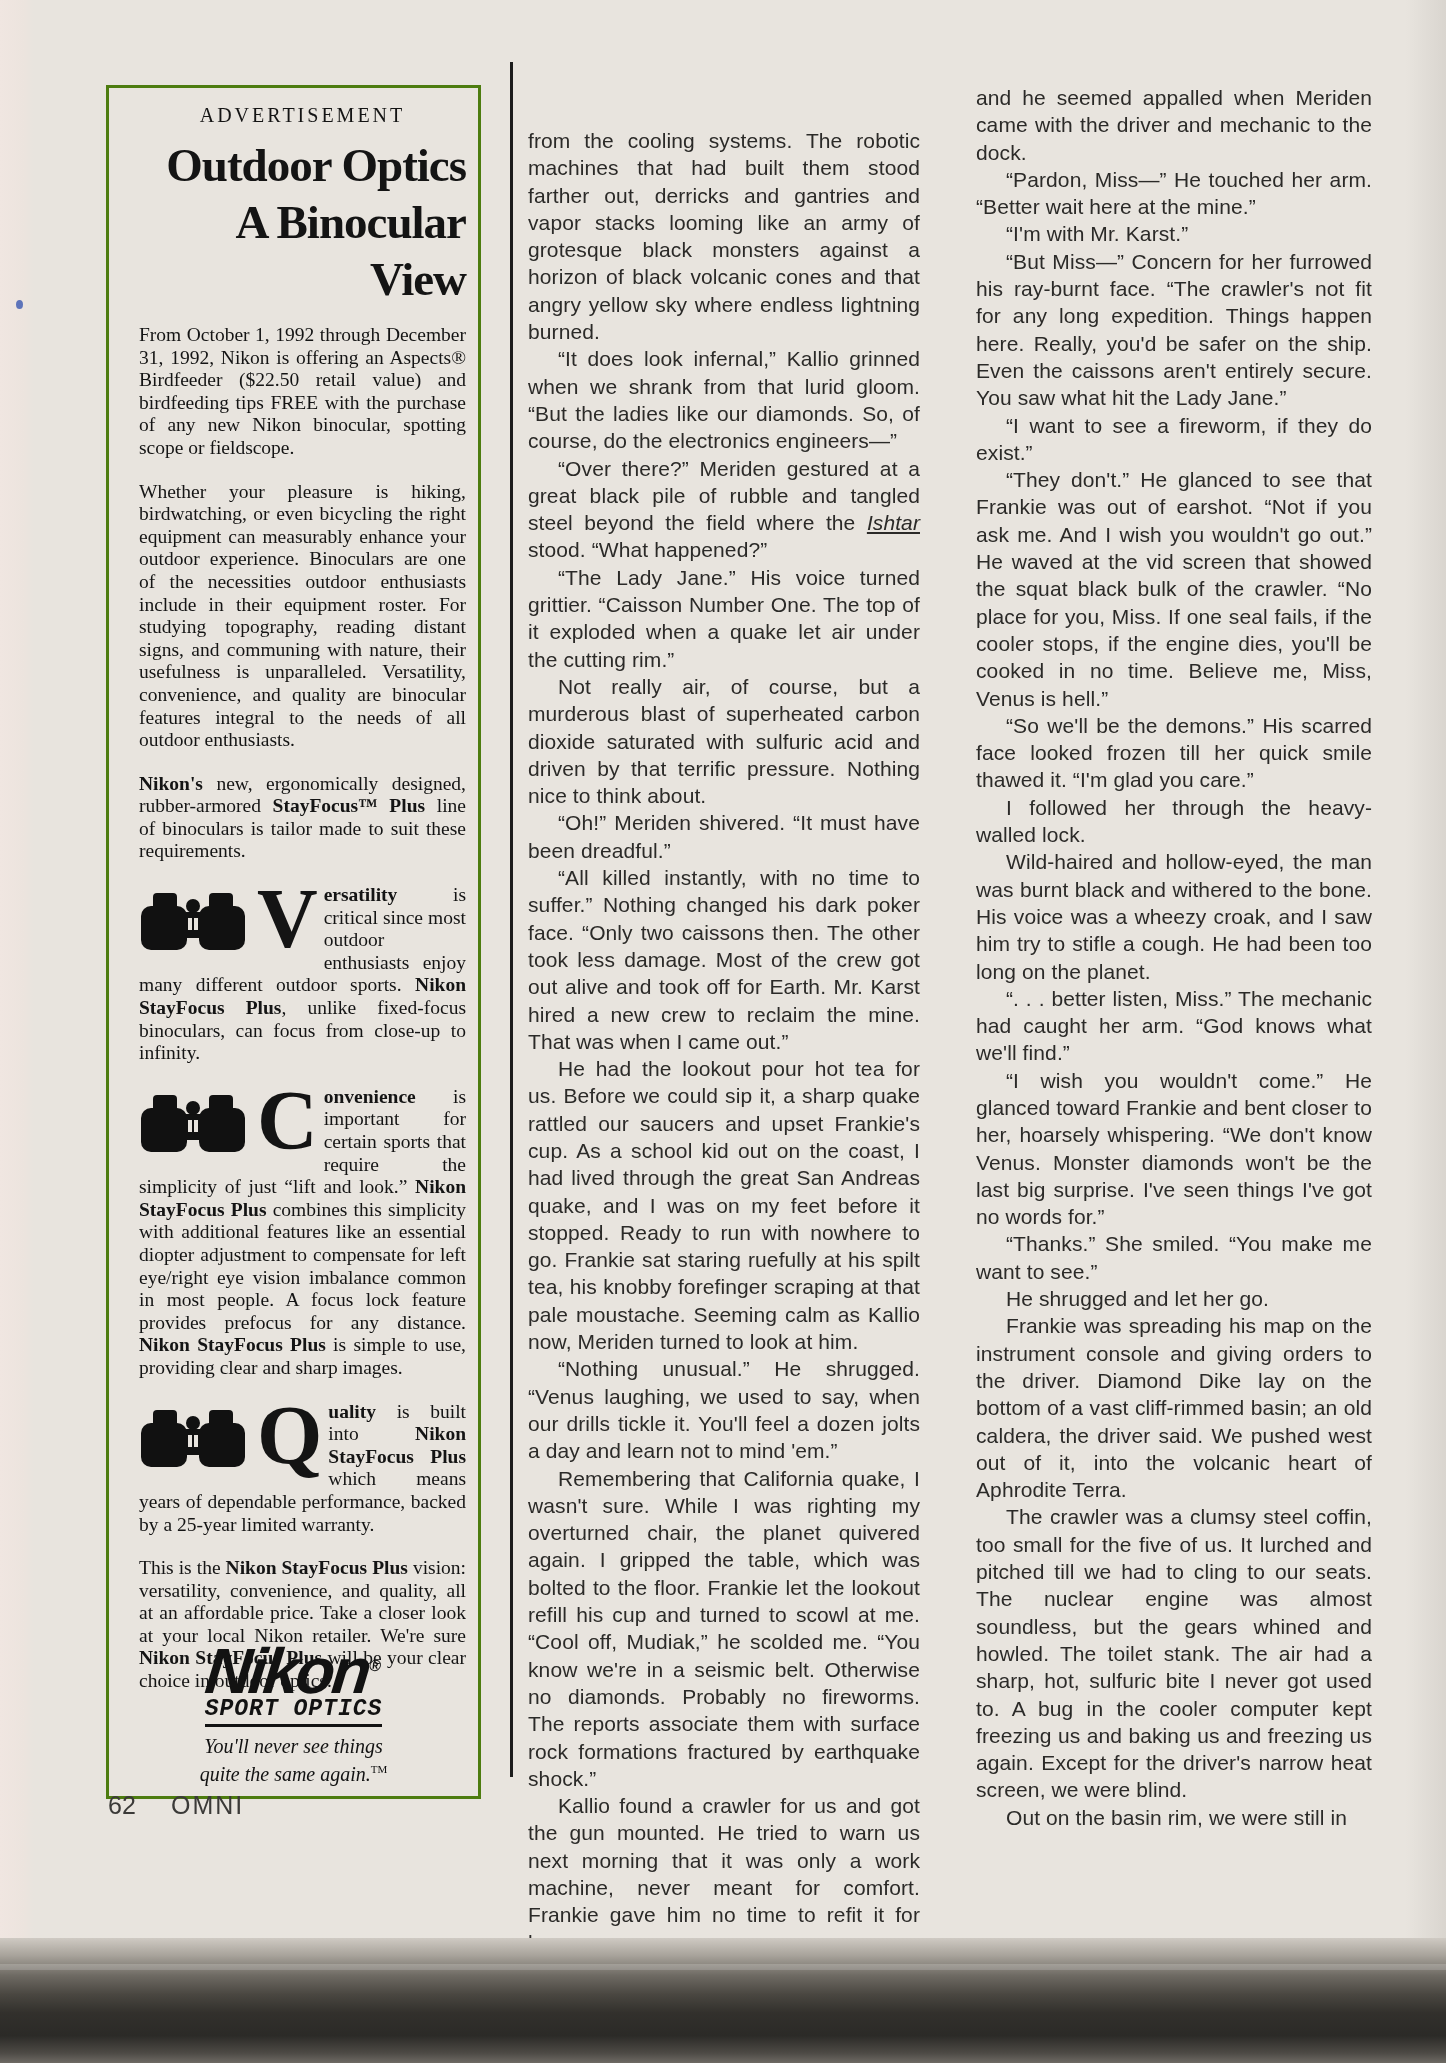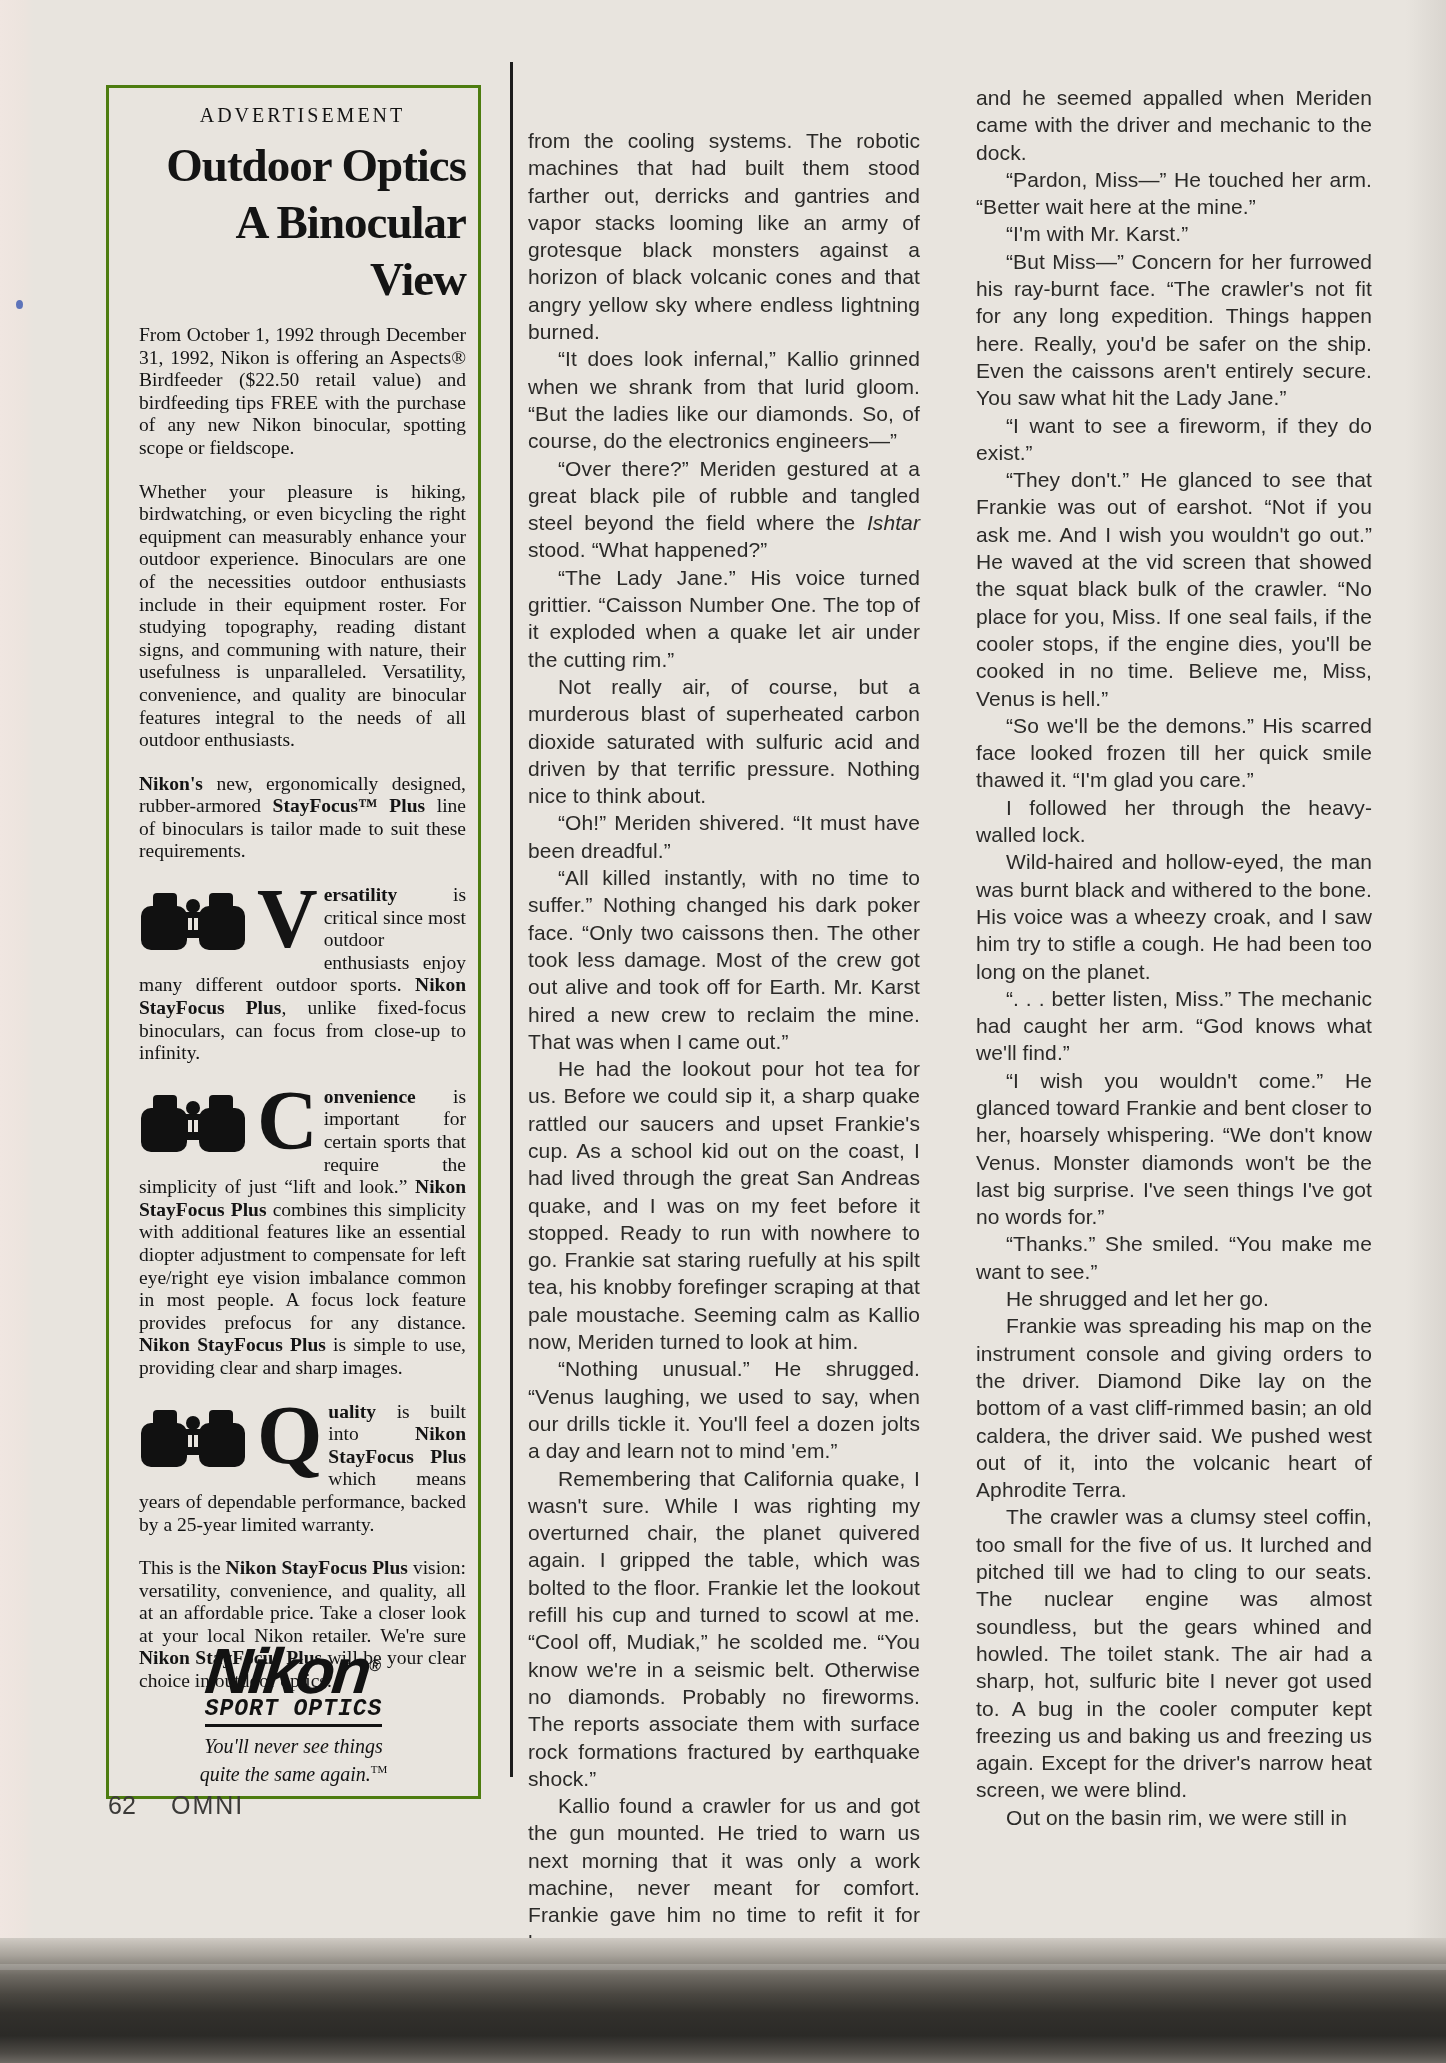--- a/index.html
+++ b/index.html
@@ -57,21 +57,21 @@
   .nikon-tagline .tm{font-style:normal;font-size:11px;vertical-align:super;}
 
   
   .column-rule{position:absolute;left:510px;top:62px;width:3px;height:1715px;background:#1c1c1c;}
   .story-col{position:absolute;top:84px;font-size:21px;line-height:27.3px;
     text-align:justify;color:#2b2a28;letter-spacing:.1px;}
   .story-col p{margin:0;text-indent:30px;}
   .story-col p:first-child{text-indent:0;}
   .col-middle{left:528px;width:392px;margin-top:43px;}
   .col-right{left:976px;width:396px;}
-  i{font-style:italic;}
+  i{font-style:italic;text-decoration:underline;}
 
   
   .footer{position:absolute;left:108px;top:1791px;font-size:25px;color:#3b3a38;}
   .footer .pnum{display:inline-block;width:56px;}
   .footer .mag{letter-spacing:2px;}
 </style>
 </head>
 <body>
 
 <div class="left-edge"></div>

